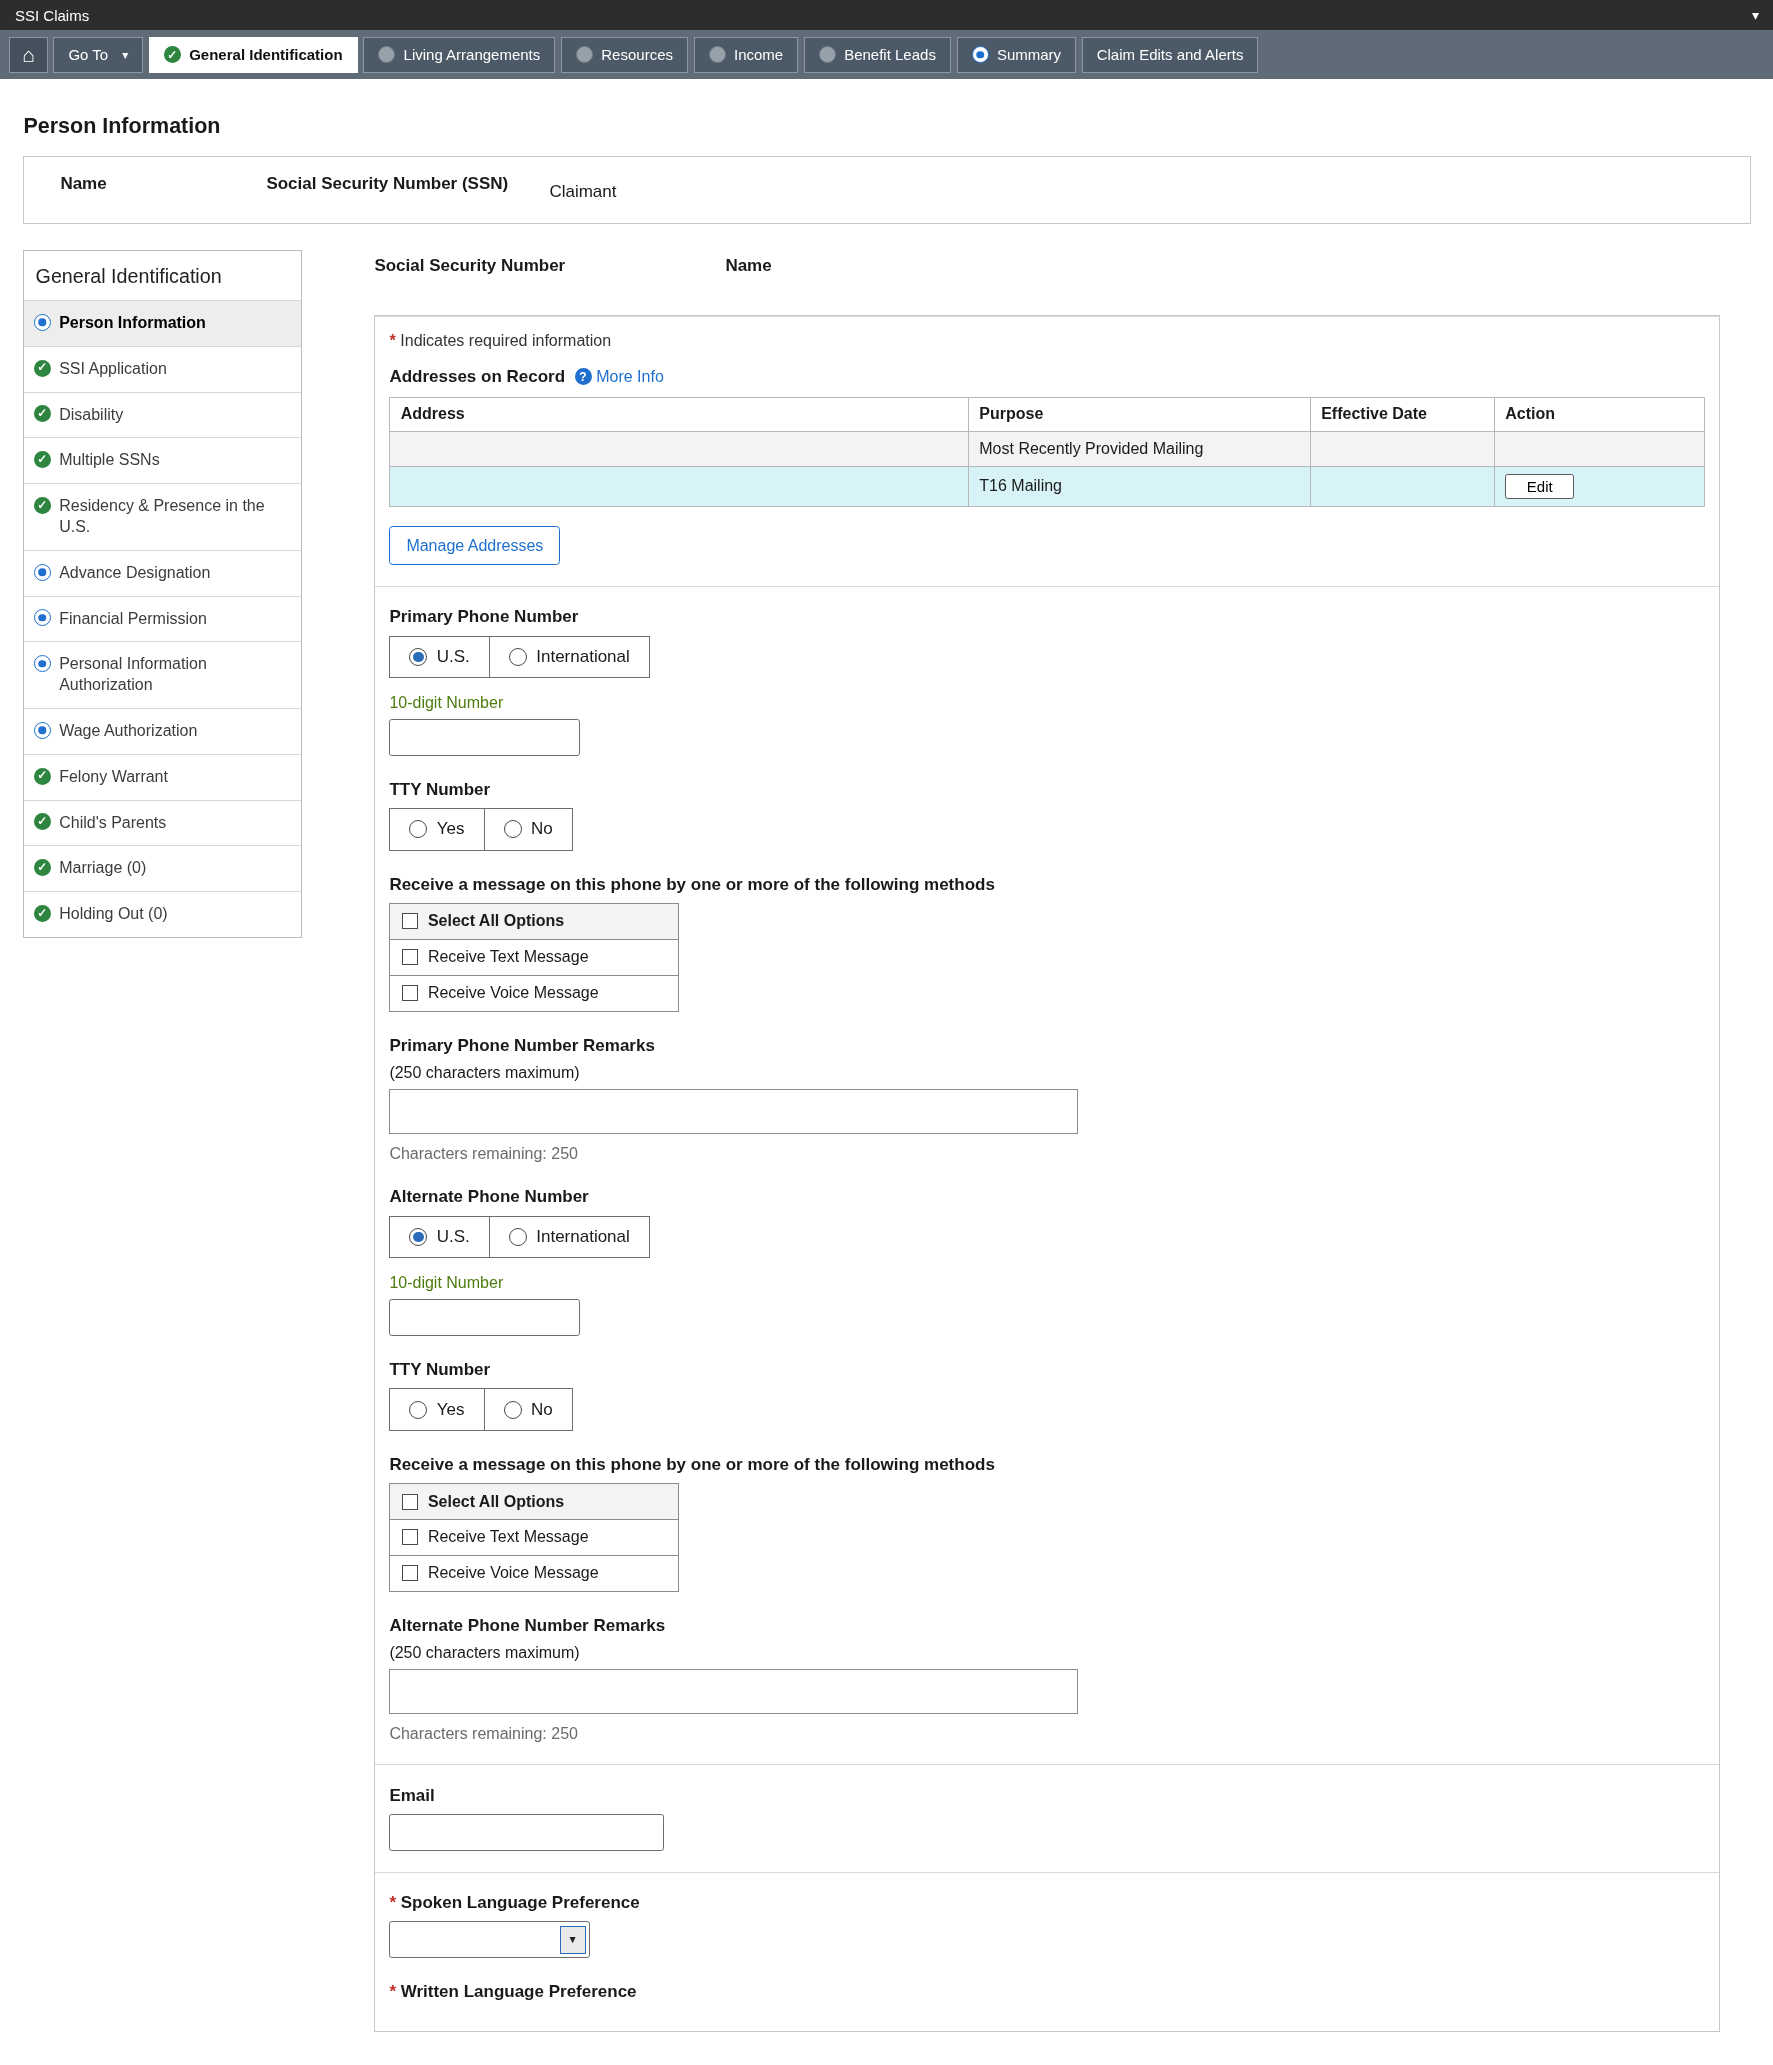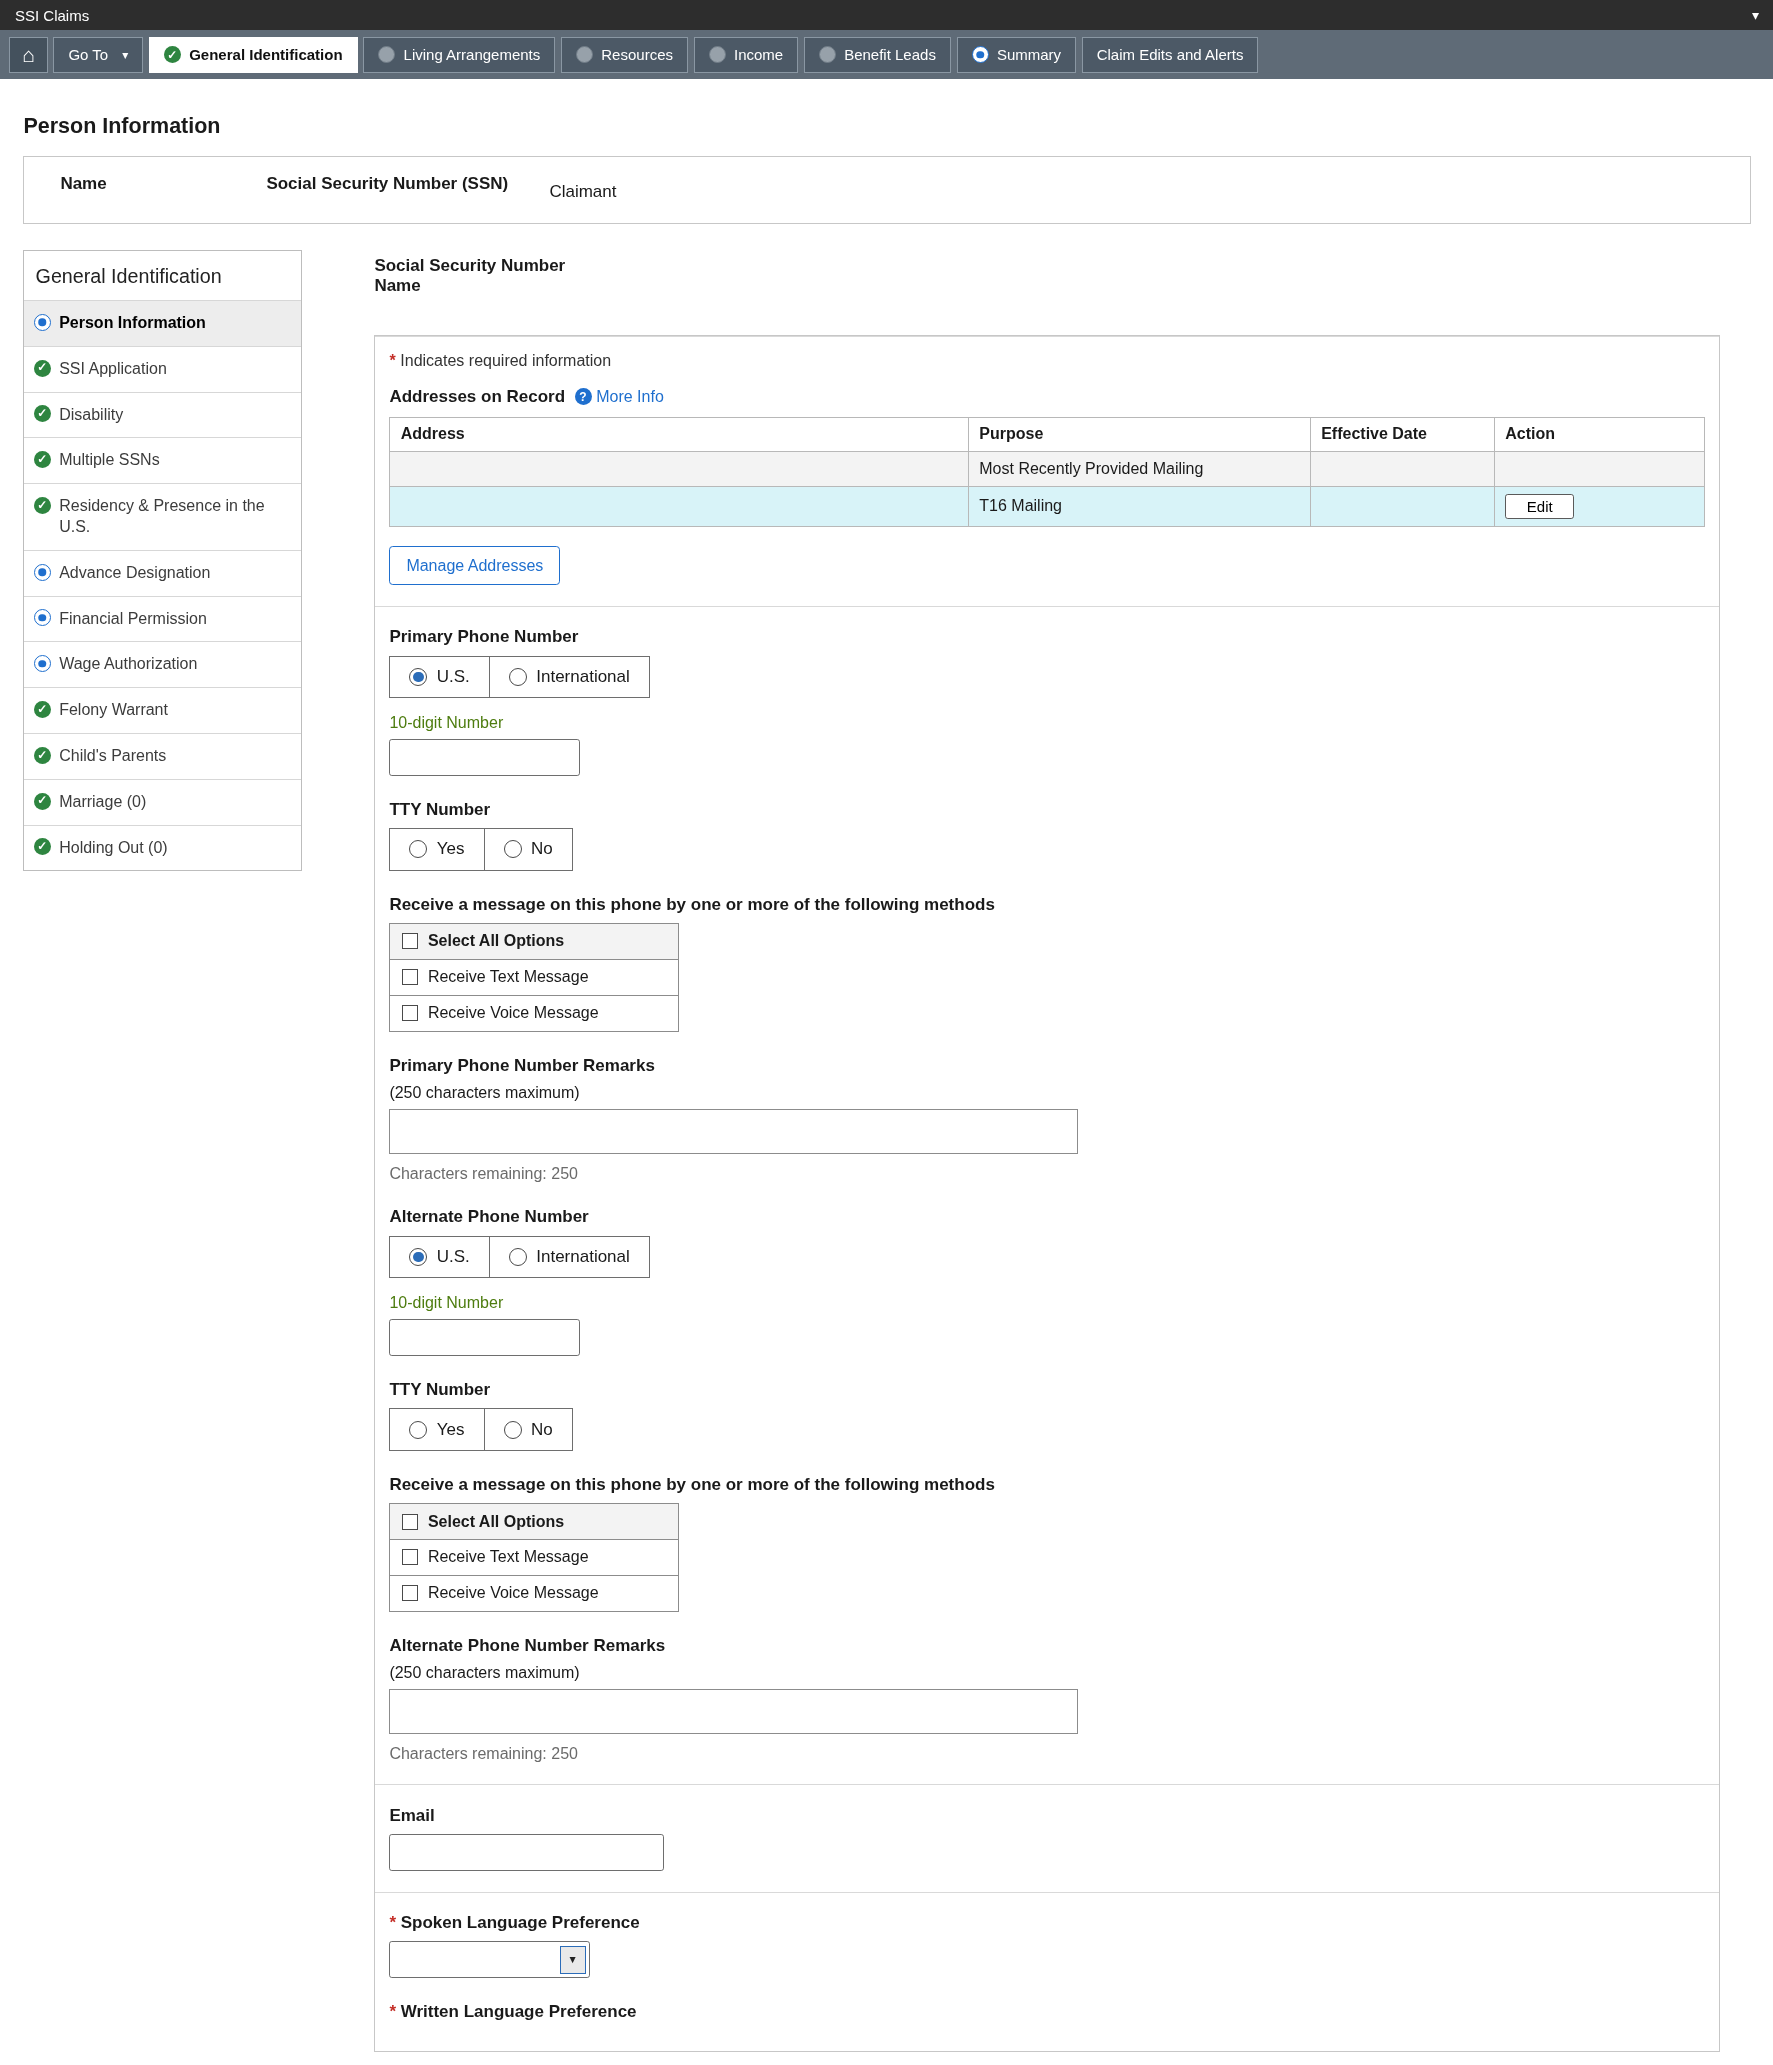--- a/index.html
+++ b/index.html
@@ -74,21 +74,21 @@
   .sidebar-item {
     display: flex; gap: 8.4px; align-items: flex-start;
     padding: 12px 9.4px; border-top: 0.9px solid #d7d7d7;
     font-size: 16px; color: #3c3c3c; cursor: pointer; line-height: 1.3;
   }
   .sidebar-item .ico { margin-top: 0.9px; }
   .sidebar-item.active { background: #ededed; font-weight: bold; color: #000; }
 
   
   .main-col { width: 1346px; margin-left: 72px; }
-  .id-row { display: flex; font-weight: bold; font-size: 17px; margin: 5.6px 0 39px; flex-direction: column; }
+  .id-row { display: flex; font-weight: bold; font-size: 17px; margin: 5.6px 0 39px; }
   .id-row .ssn-label { width: 351px; }
 
   .panel { border: 0.9px solid #c7c7c7; background: #fff; }
   .panel-section { padding: 15px 14px 20.6px; border-top: 0.9px solid #d9d9d9; }
   .panel-section.header { border-top: none; padding: 14px 14px 12px; }
   .panel-title { font-size: 20.6px; font-weight: normal; color: #222; }
 
   .req { color: #c42f28; font-weight: bold; margin-right: 4.7px; }
   .required-note { font-size: 16px; color: #333; display: flex; align-items: baseline; }
 
@@ -248,20 +248,24 @@
         <span class="ico ico-check"></span>
         <span>Residency &amp; Presence in the U.S.</span>
       </div>
       <div class="sidebar-item">
         <span class="ico ico-dot"></span>
         <span>Advance Designation</span>
       </div>
       <div class="sidebar-item">
         <span class="ico ico-dot"></span>
         <span>Financial Permission</span>
+      </div>
+      <div class="sidebar-item">
+        <span class="ico ico-dot"></span>
+        <span>Personal Information Authorization</span>
       </div>
       <div class="sidebar-item">
         <span class="ico ico-dot"></span>
         <span>Wage Authorization</span>
       </div>
       <div class="sidebar-item">
         <span class="ico ico-check"></span>
         <span>Felony Warrant</span>
       </div>
       <div class="sidebar-item">

